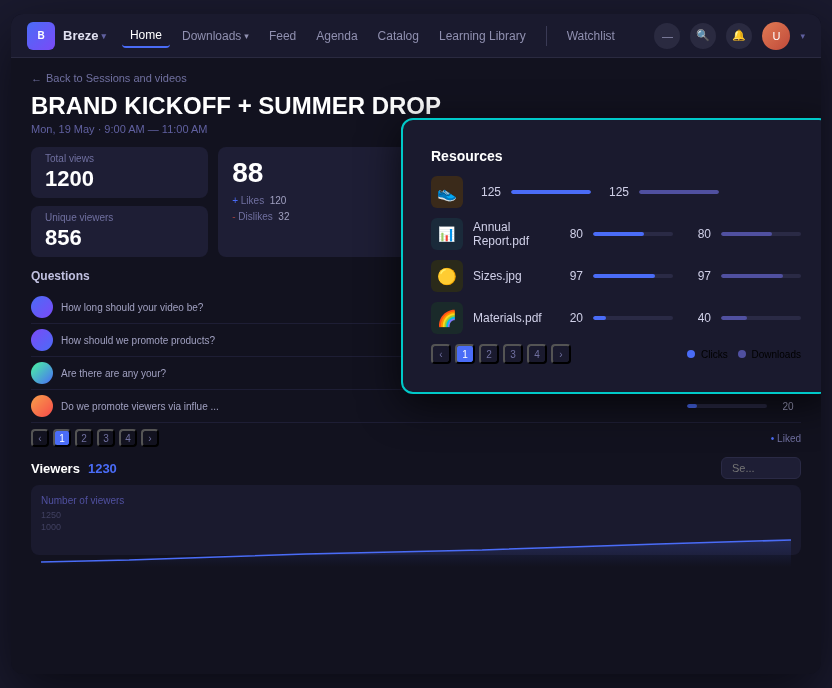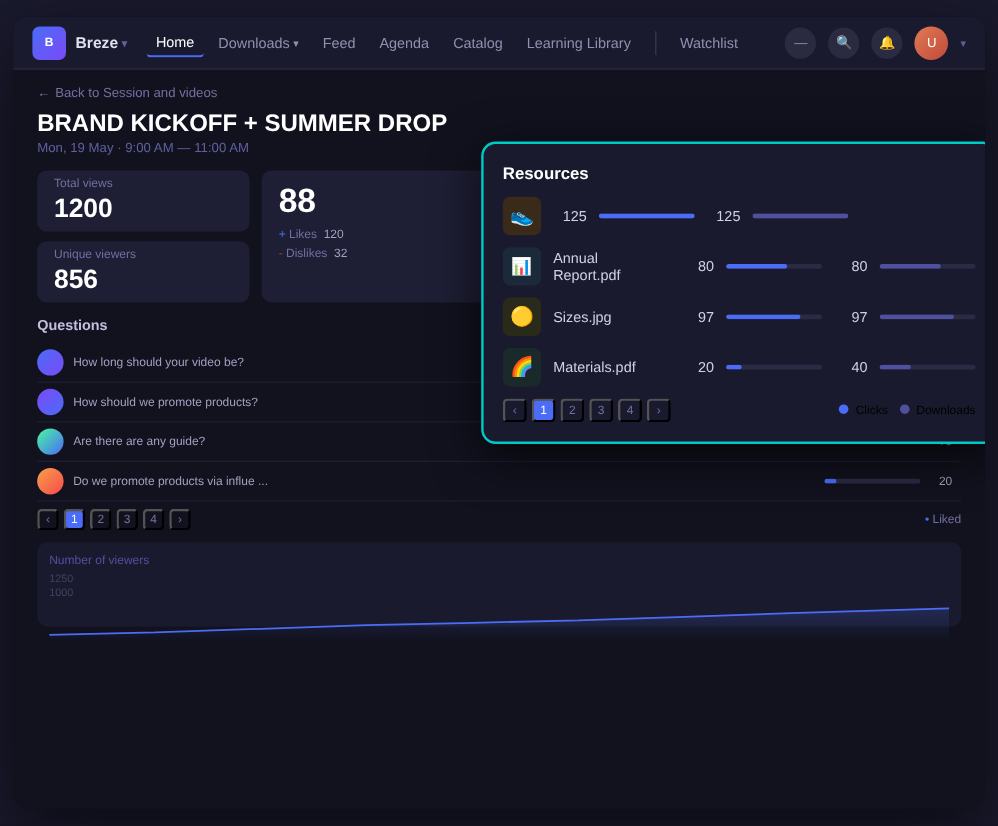--- a/index.html
+++ b/index.html
@@ -85,21 +85,21 @@
       position: relative;
     }
 
     .back-link {
       font-size: 11px; color: #7070a0; display: flex; align-items: center; gap: 4px;
       margin-bottom: 8px; cursor: pointer;
     }
     .back-link:before { content: '←'; }
 
     .page-title {
-      font-size: 20px; font-weight: 700; color: #fff;
+      font-size: 24px; font-weight: 700; color: #fff;
       margin-bottom: 3px;
     }
     .page-date {
       font-size: 11px; color: #6060a0; margin-bottom: 12px;
     }
 
     
     .stats-row {
       display: flex; gap: 10px; margin-bottom: 12px;
     }
@@ -184,21 +184,21 @@
     .chart-label { font-size: 10px; color: #5050a0; margin-bottom: 4px; }
 
     
     .modal-overlay {
       position: absolute;
       top: 60px; right: -10px;
       width: 430px;
       background: #1a1a2e;
       border: 1px solid #2a2a45;
       border-radius: 12px;
-      padding: 16px;
+      padding: 28px;
       box-shadow: 0 10px 40px rgba(0,0,0,0.7);
       z-index: 10;
     }
     .modal-title { font-size: 14px; font-weight: 600; color: #fff; margin-bottom: 12px; }
 
     .resource-row {
       display: flex; align-items: center; gap: 10px;
       margin-bottom: 10px;
     }
     .resource-icon {
@@ -259,21 +259,21 @@
       <button class="nav-icon-btn">—</button>
       <button class="nav-icon-btn">🔍</button>
       <button class="nav-icon-btn">🔔</button>
       <div class="nav-avatar">U</div>
       <span style="font-size:9px; color:#6060a0">▾</span>
     </div>
   </nav>
 
   <div class="main">
 
-    <div class="back-link">Back to Session and videos</div>
+    <div class="back-link">Back to Sessions and videos</div>
     <div class="page-title">BRAND KICKOFF + SUMMER DROP</div>
     <div class="page-date">Mon, 19 May · 9:00 AM — 11:00 AM</div>
 
     <div class="stats-row">
 
       <div style="display:flex; flex-direction:column; gap:8px; flex:1.2">
         <div class="stat-card">
           <div class="stat-label">Total views</div>
           <div class="stat-value">1200</div>
         </div>
@@ -336,47 +336,52 @@
           <div class="question-row">
             <div class="q-avatar" style="background:linear-gradient(135deg,#7b4af7,#4a6cf7)"></div>
             <div class="q-text">How should we promote products?</div>
             <div class="q-bar-wrap">
                 <div class="q-bar-fill" style="width:62%"></div>
               </div>
             <div class="q-count">96</div>
           </div>
           <div class="question-row">
             <div class="q-avatar" style="background:linear-gradient(135deg,#4af7a0,#4a6cf7)"></div>
-            <div class="q-text">Are there are any guide?</div>
+            <div class="q-text">Are there are any your?</div>
             <div class="q-bar-wrap">
                 <div class="q-bar-fill" style="width:49%"></div>
               </div>
             <div class="q-count">75</div>
           </div>
           <div class="question-row">
             <div class="q-avatar" style="background:linear-gradient(135deg,#f7a04a,#f74a4a)"></div>
-            <div class="q-text">Do we promote products via influe ...</div>
+            <div class="q-text">Do we promote viewers via influe ...</div>
             <div class="q-bar-wrap">
                 <div class="q-bar-fill" style="width:13%"></div>
               </div>
             <div class="q-count">20</div>
           </div>
 
           <div class="pagination">
             <button class="page-btn">‹</button>
             <button class="page-btn active">1</button>
             <button class="page-btn">2</button>
             <button class="page-btn">3</button>
             <button class="page-btn">4</button>
             <button class="page-btn">›</button>
             <span class="liked-label">Liked</span>
           </div>
         </div>
 
         <div>
+          <div class="viewers-row">
+            <span class="viewers-title">Viewers</span>
+            <span class="viewers-count">1230</span>
+            <input class="search-input" placeholder="Se..." style="">
+          </div>
           <div class="chart-area">
             <div class="chart-label">Number of viewers</div>
             <div style="display:flex; gap:2px; font-size:9px; color:#4040608; flex-direction:column;">
               <span style="color:#404060">1250</span>
               <span style="color:#404060">1000</span>
             </div>
             
             <svg width="100%" height="35" viewBox="0 0 340 35" preserveAspectRatio="none">
               <polyline points="0,30 40,28 80,25 120,22 160,20 200,18 240,15 280,12 340,8" fill="none" stroke="#4a6cf7" stroke-width="1.5"></polyline>
               <polygon points="0,30 40,28 80,25 120,22 160,20 200,18 240,15 280,12 340,8 340,35 0,35" fill="url(#grad)" opacity="0.3"></polygon>

